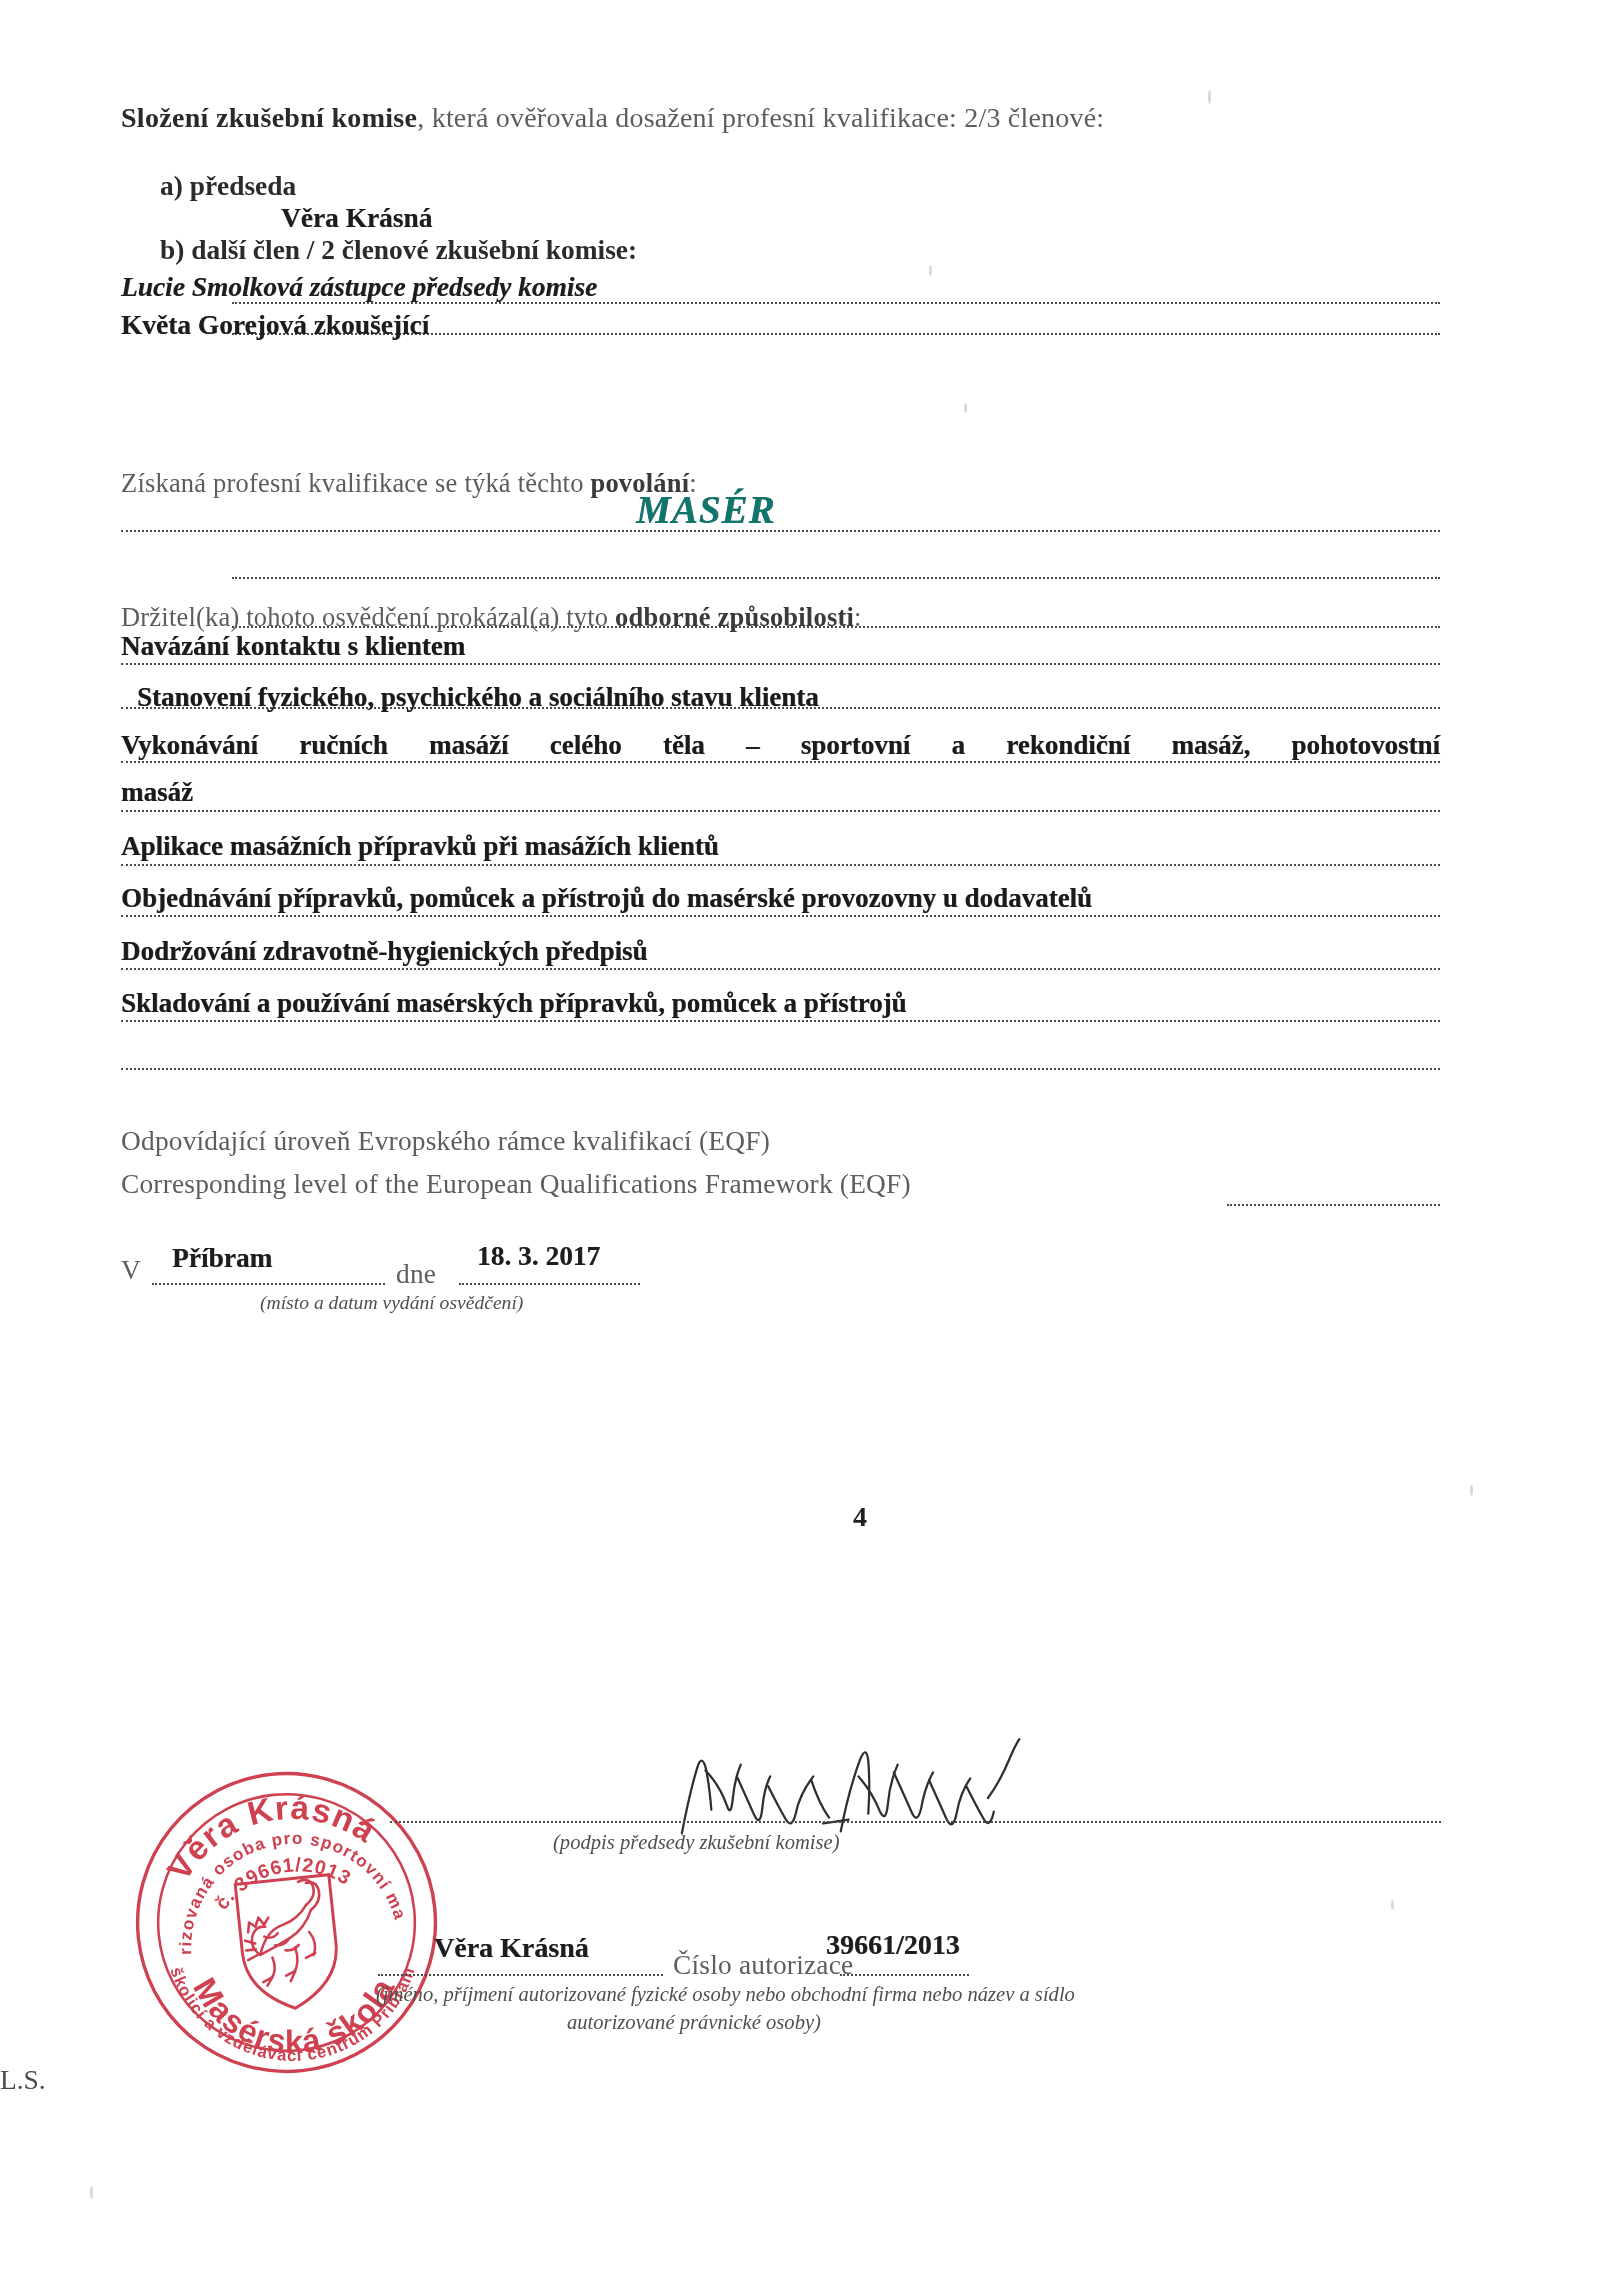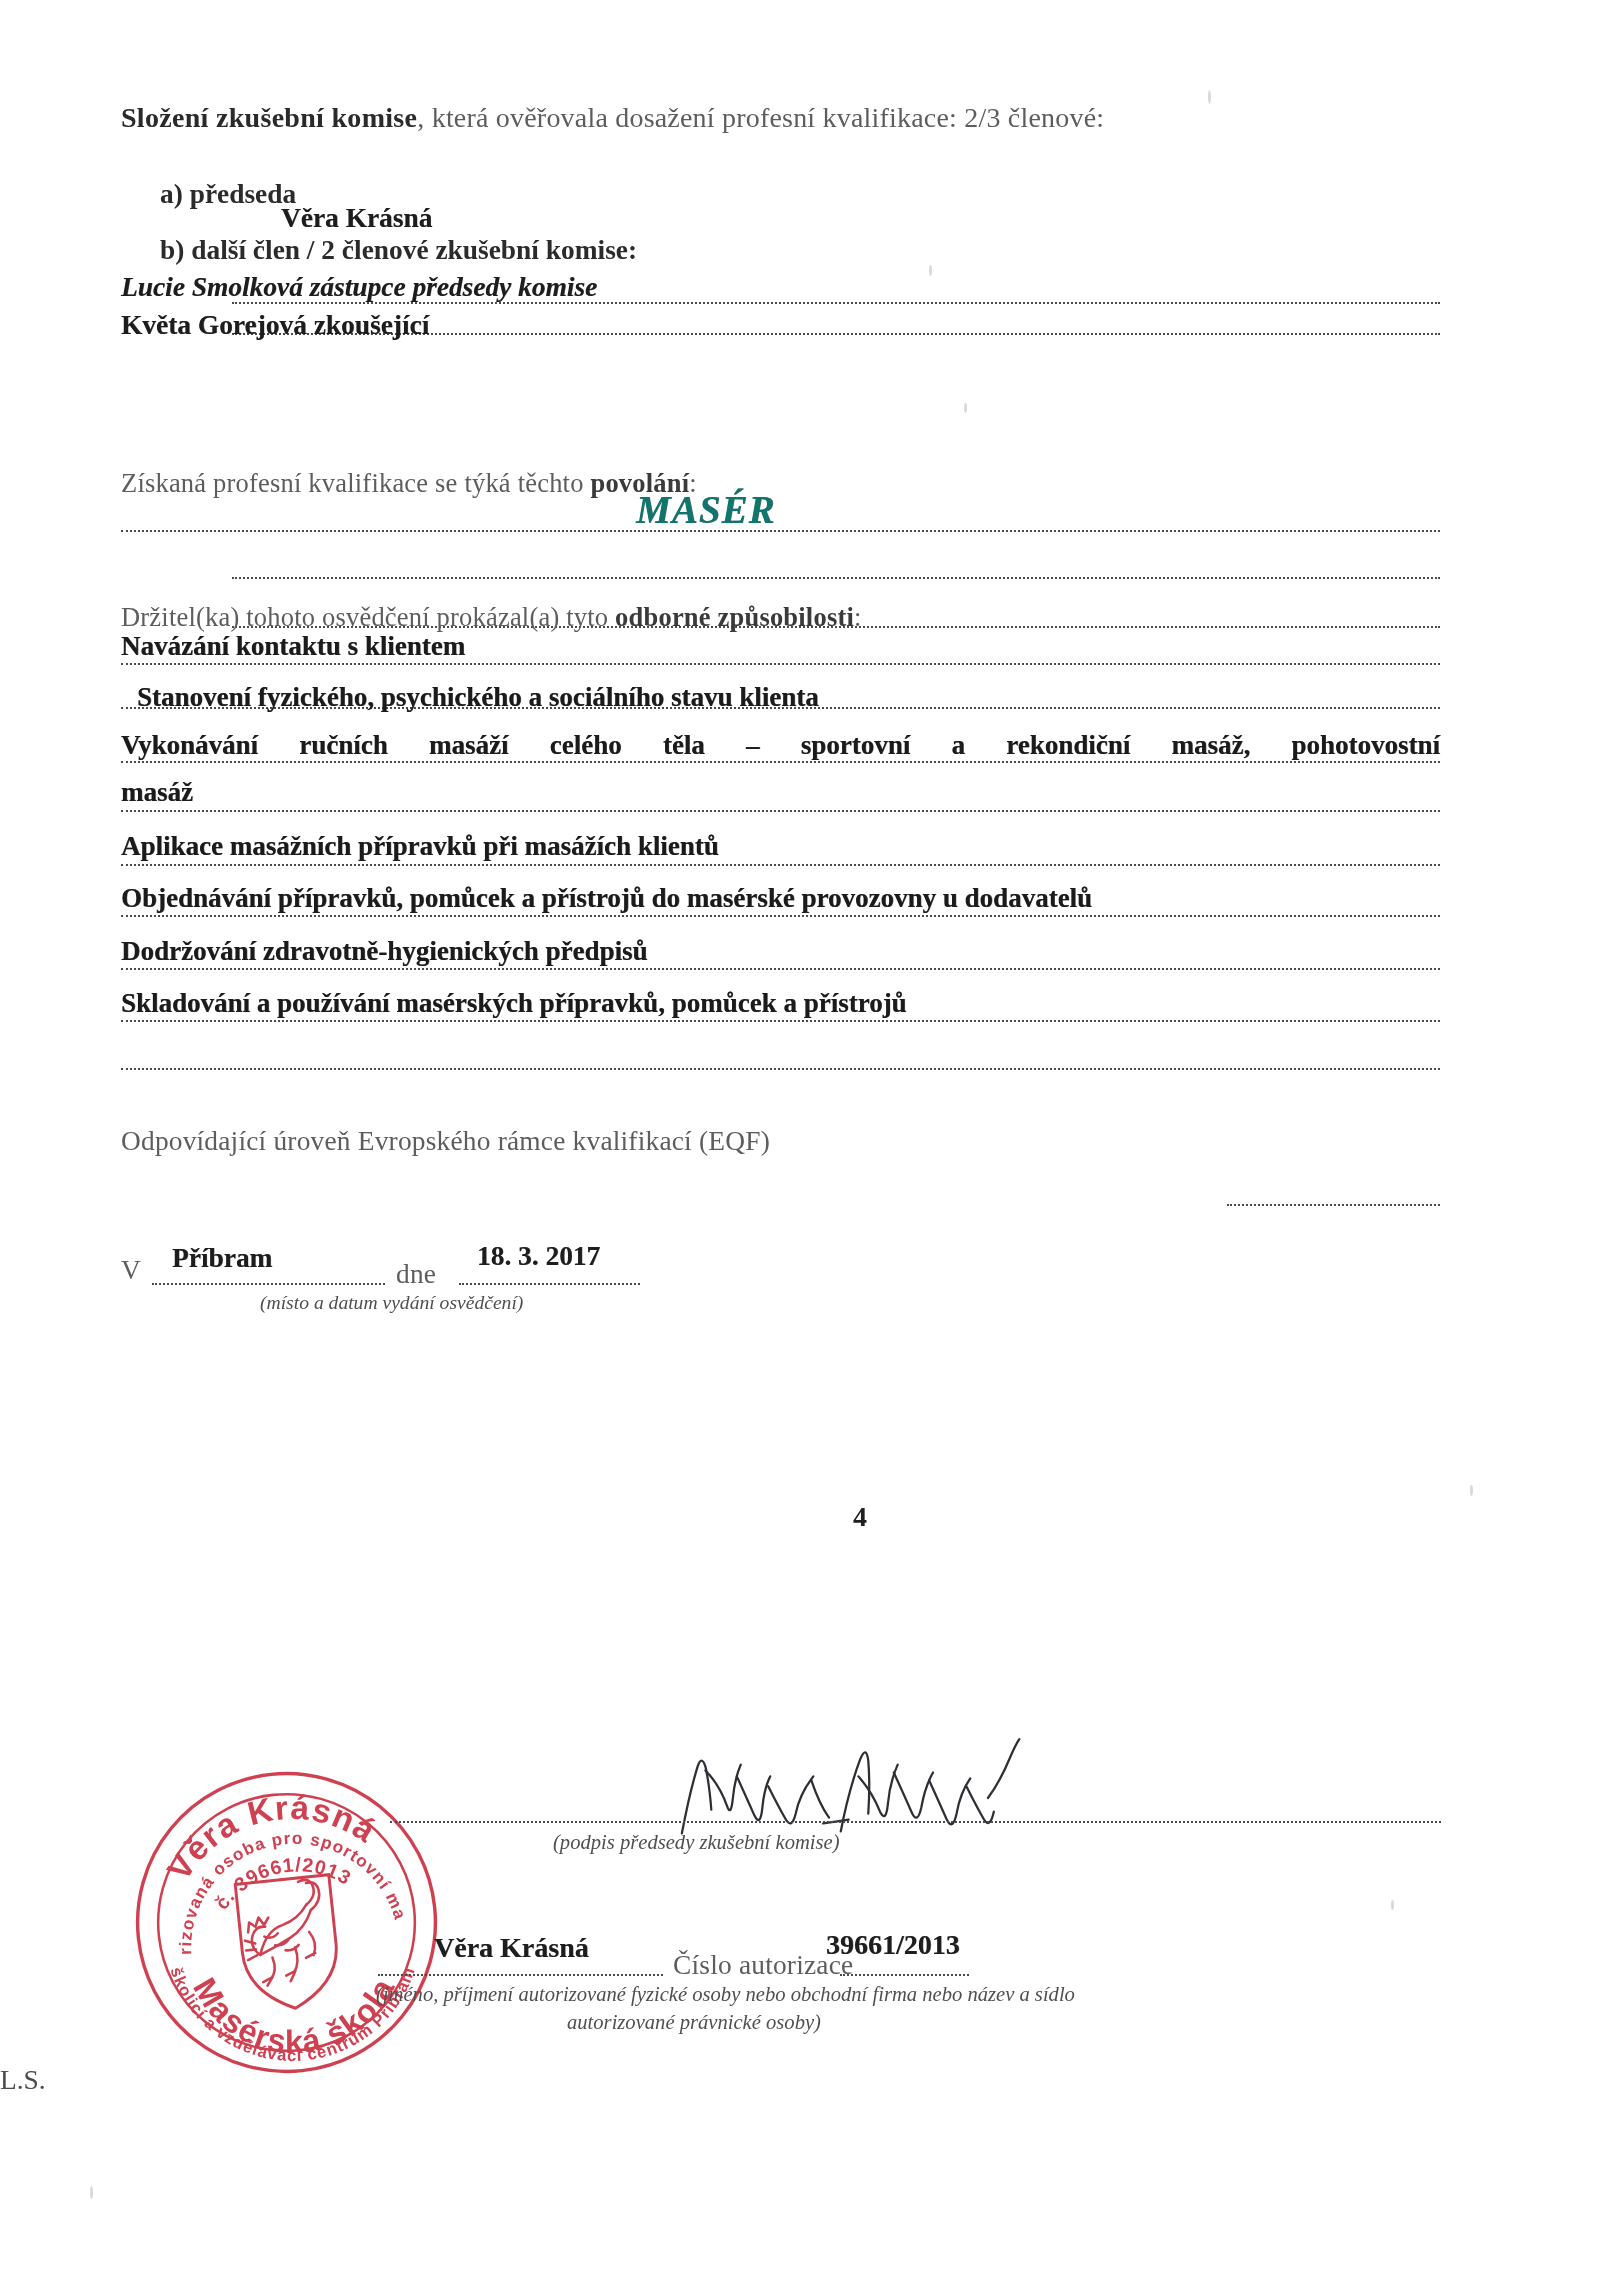--- a/index.html
+++ b/index.html
@@ -144,21 +144,21 @@
   <div class="speck" style="left:929px;top:265px;width:2.9px;height:10.8px;"></div>
   <div class="speck" style="left:964px;top:403px;width:2.9px;height:9.8px;"></div>
   <div class="speck" style="left:1470px;top:1485px;width:2.9px;height:10.8px;"></div>
   <div class="speck" style="left:1391px;top:1900px;width:2.9px;height:9.8px;"></div>
   <div class="speck" style="left:90px;top:2186px;width:2.9px;height:12.7px;"></div>
 
   <div class="abs form-txt" id="hdr-line">
     <span class="lead">Složení zkušební komise</span><span>, která ověřovala dosažení profesní kvalifikace: 2/3 členové:</span>
   </div>
 
-  <div class="abs list-label" style="left:160px; top:171px;margin-top:8px;">a)  předseda</div>
+  <div class="abs list-label" style="left:160px; top:171px;">a)  předseda</div>
 
   <div class="abs fill-txt" style="left:281px; top:203px; font-size:27.4px;">Věra Krásná</div>
 
   <div class="abs list-label" style="left:160px; top:235px;">b)  další člen / 2 členové zkušební komise:</div>
 
   <div class="dots" style="left:232px; top:302px; width:1208px;"></div>
   <div class="abs fill-txt" style="left:121px; top:272px; font-size:27.4px;font-style:italic;">Lucie Smolková   zástupce předsedy komise</div>
 
   <div class="dots" style="left:232px; top:333px; width:1208px;"></div>
   <div class="abs fill-txt" style="left:121px; top:310px; font-size:27.4px;">Květa Gorejová  zkoušející</div>
@@ -199,20 +199,21 @@
 
   <div class="dots" style="left:121px; top:968px; width:1319px;"></div>
   <div class="abs comp" style="top:936px;text-align:center;">Dodržování zdravotně-hygienických předpisů</div>
 
   <div class="dots" style="left:121px; top:1020px; width:1319px;"></div>
   <div class="abs comp" style="top:988px;">Skladování a používání masérských přípravků, pomůcek a přístrojů</div>
 
   <div class="dots" style="left:121px; top:1068px; width:1319px;"></div>
 
   <div class="abs form-txt" style="left:121px; top:1126px; font-size:27.4px;">Odpovídající úroveň Evropského rámce kvalifikací (EQF)</div>
+  <div class="abs form-txt" style="left:121px; top:1169px; font-size:27.4px;">Corresponding level of the European Qualifications Framework (EQF)</div>
   <div class="dots" style="left:1227px; top:1204px; width:213px;"></div>
   <div class="abs" id="eqf-val">4</div>
 
   <div class="abs form-txt" style="left:121px; top:1255px; font-size:27.4px;">V</div>
 
   <div class="dots" style="left:152px; top:1283px; width:233px;"></div>
   <div class="abs fill-txt" style="left:172px; top:1243px; font-size:27.4px;">Příbram</div>
 
   <div class="abs form-txt" style="left:396px; top:1259px; font-size:27.4px;">dne</div>
 

